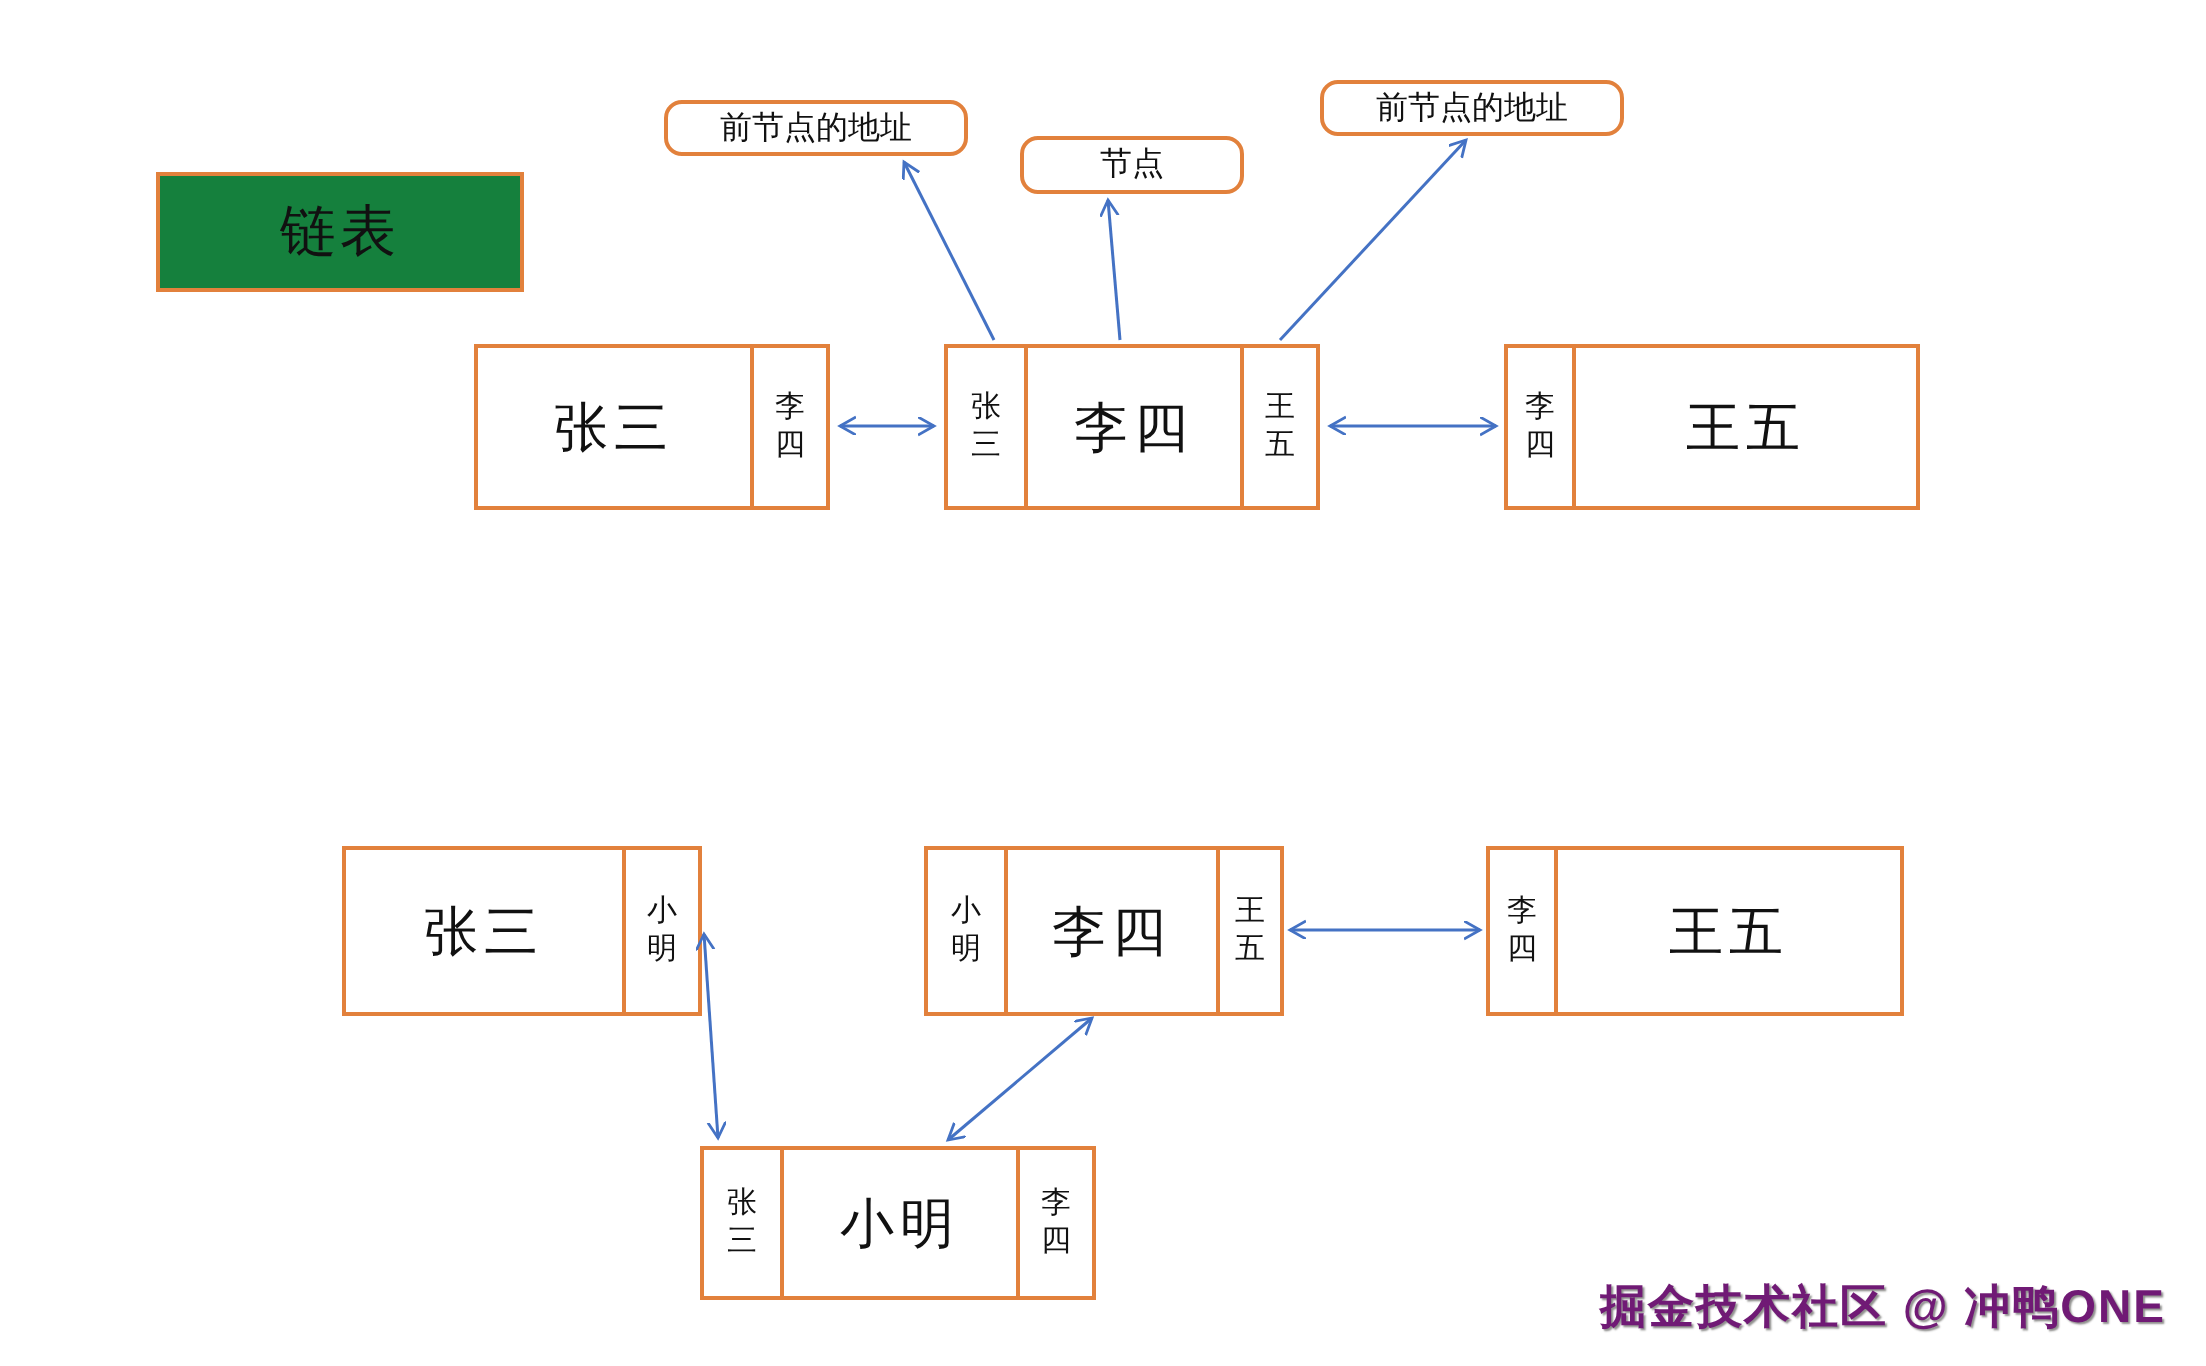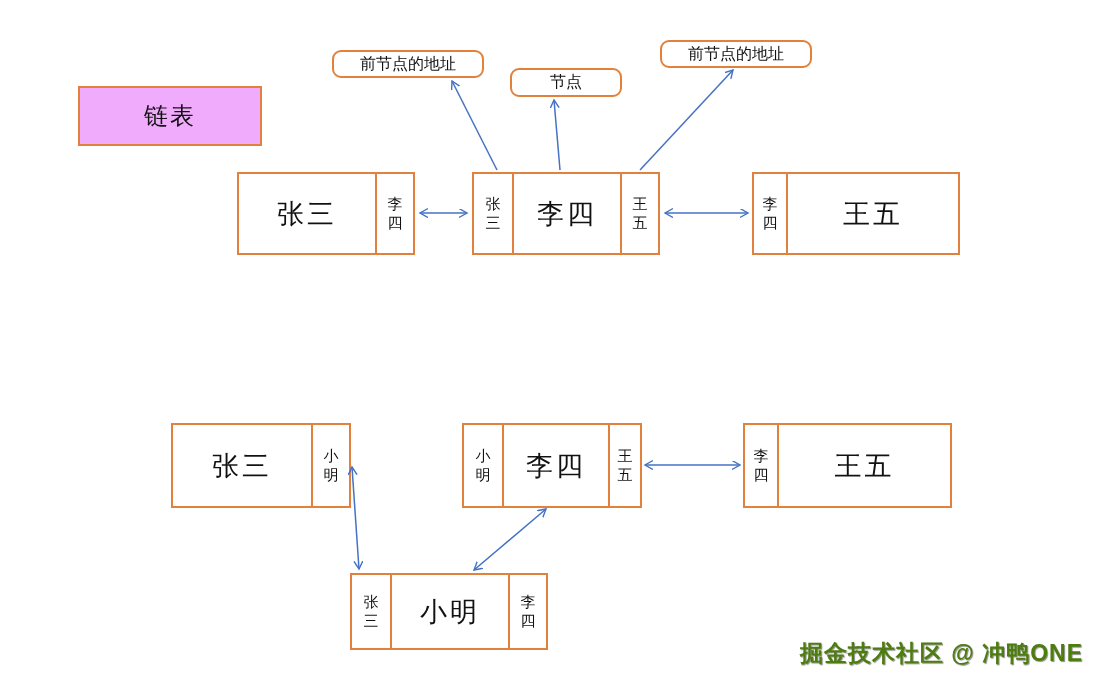--- a/index.html
+++ b/index.html
@@ -9,23 +9,23 @@
     position: relative;
     overflow: hidden;
     font-family: "Liberation Sans", "DejaVu Sans", sans-serif;
     color: #111;
   }
   .abs { position: absolute; }
   
   .title-box {
     border: 2px solid #e2813c;
     display: flex; align-items: center; justify-content: center;
-    font-size: 24px;
+    font-size: 28px;
     letter-spacing: 2px;
-    background: #f0abfc;
+    background: #15803d;
   }
   
   .callout {
     border: 2px solid #e2813c;
     border-radius: 9px;
     display: flex; align-items: center; justify-content: center;
     font-size: 16px;
     background: #fff;
     box-sizing: border-box;
   }
@@ -56,21 +56,21 @@
     position: absolute; left: 0; top: 0;
     width: 1103px; height: 683px;
     pointer-events: none;
   }
   
   .watermark {
     position: absolute;
     right: 20px; bottom: 14px;
     font-size: 23px;
     font-weight: bold;
-    color: #4d7c0f;
+    color: #701a75;
     text-shadow: 1px 1px 1px #8f8f8d, -1px -1px 0 #ffffff;
     letter-spacing: 1px;
   }
 </style>
 </head>
 <body>
 
 <div class="abs title-box" style="left:78px; top:86px; width:180px; height:56px;">
   <span>链表</span>
 </div>

